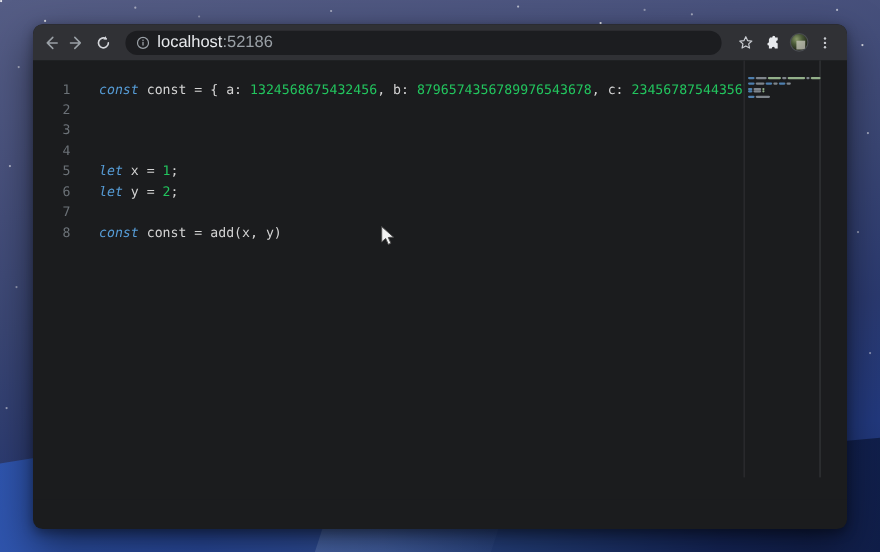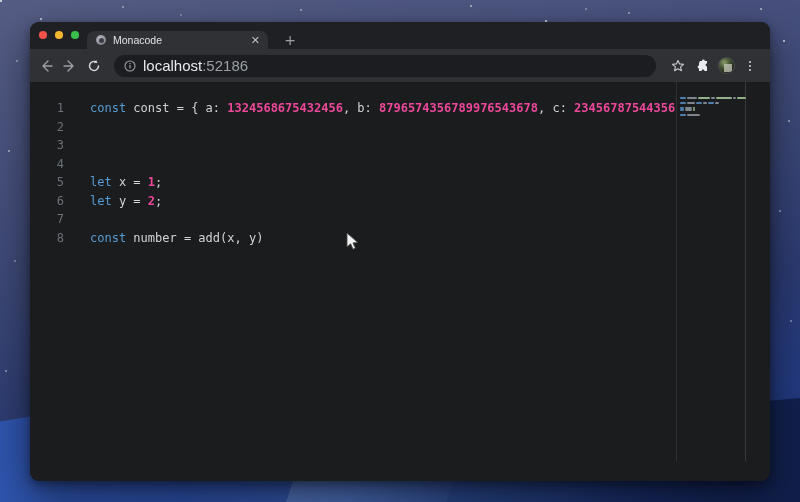--- a/index.html
+++ b/index.html
@@ -58,53 +58,38 @@
     border:1px solid #4a4d52; position:relative; overflow:hidden; }
   .avatar::after { content:""; position:absolute; left:5px; top:6px; width:8px; height:8px; background:#c9c9bd; opacity:.75; }
 
   
   .content { position:relative; height:399px; background:#1b1c1e; }
   .editor { position:absolute; left:0; top:0; width:646px; height:379px; overflow:hidden; padding-top:17px; }
   .line { display:flex; height:18.5px; align-items:center;
     font-family:"DejaVu Sans Mono", monospace; font-size:12px; }
   .ln { width:34px; text-align:right; color:#6b7177; flex:none; }
   .lc { margin-left:26px; white-space:pre; flex:none; }
-  .tok-kw { color:#569cd6; } .tok-num { color:#ec4899;font-weight:bold; } .tok-d { color:#d4d4d4; }
+  .tok-kw { color:#569cd6;font-style:italic; } .tok-num { color:#22c55e; } .tok-d { color:#d4d4d4; }
 
   .minimap { position:absolute; left:646px; top:0; width:70px; height:379px;
     border-left:1px solid #2f3033; border-right:1px solid #38393d; }
   .mrow { position:absolute; left:3px; height:2px; display:flex; gap:1px; }
   .mseg { height:2px; border-radius:1px; }
   .mseg.kw { background:#4f7fae; } .mseg.d { background:#7f858c; } .mseg.num { background:#93b08a; }
 
   .cursor { position:absolute; left:316px; top:150px; }
 </style>
 </head>
 <body>
 
 <div class="stars"></div>
 <div class="mountains"></div>
 
 <div class="window">
 
-  <div class="tabstrip">
-    <div class="lights">
-      <div class="light red"></div>
-      <div class="light yellow"></div>
-      <div class="light green"></div>
-    </div>
-    <div class="tab">
-      <span class="favicon"></span>
-      <span class="tab-title">Monacode</span>
-      <span class="tab-close">✕</span>
-    </div>
-    <div class="newtab">
-      <span>+</span>
-    </div>
-  </div>
 
   <div class="toolbar">
     <div class="navbtn">
       <svg width="14" height="14" viewBox="0 0 14 14">
           <path d="M9 2 L4 7 L9 12 M4 7 H13" stroke="#9aa0a6" stroke-width="1.4" fill="none" stroke-linecap="round" stroke-linejoin="round"></path>
         </svg>
     </div>
     <div class="navbtn">
       <svg width="14" height="14" viewBox="0 0 14 14">
           <path d="M5 2 L10 7 L5 12 M10 7 H1" stroke="#9aa0a6" stroke-width="1.4" fill="none" stroke-linecap="round" stroke-linejoin="round"></path>
@@ -170,21 +155,21 @@
         <div class="line">
           <span class="ln">6</span>
           <span class="lc"><span class="tok-kw">let</span><span class="tok-d"> y = </span><span class="tok-num">2</span><span class="tok-d">;</span></span>
         </div>
         <div class="line">
           <span class="ln">7</span>
           <span class="lc"></span>
         </div>
         <div class="line">
           <span class="ln">8</span>
-          <span class="lc"><span class="tok-kw">const</span><span class="tok-d"> number = add(x, y)</span></span>
+          <span class="lc"><span class="tok-kw">const</span><span class="tok-d"> const = add(x, y)</span></span>
         </div>
       </div>
     <div class="minimap" id="minimap">
         <div class="mrow" style="top: 15px;">
           <span class="mseg kw" style="width: 6px;"></span>
           <span class="mseg d" style="width: 10px;"></span>
           <span class="mseg num" style="width: 12px;"></span>
           <span class="mseg d" style="width: 4px;"></span>
           <span class="mseg num" style="width: 16px;"></span>
           <span class="mseg d" style="width: 3px;"></span>

